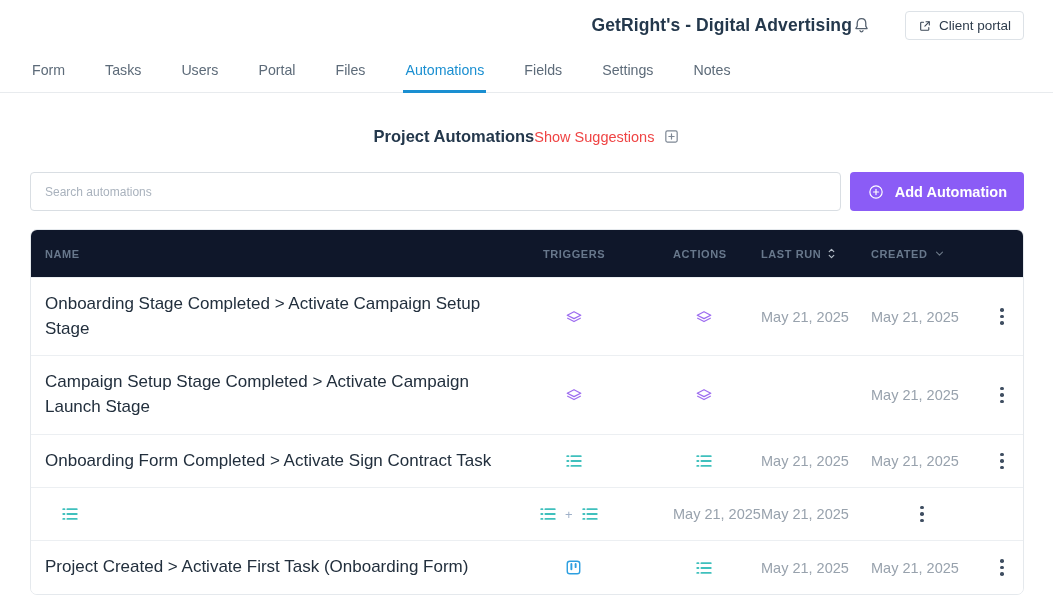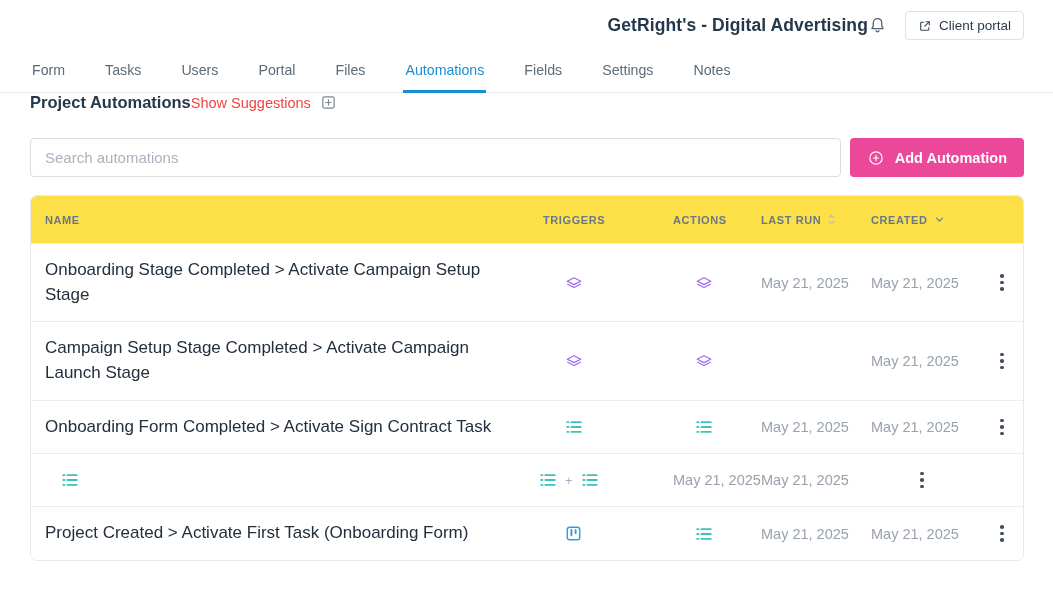--- a/index.html
+++ b/index.html
@@ -5,55 +5,55 @@
   * { margin:0; padding:0; box-sizing:border-box; }
   html,body { background:#fff; }
   body {
     width:1053px; height:603px; overflow:hidden;
     font-family:"Liberation Sans","DejaVu Sans",sans-serif;
     color:#22303e; position:relative;
   }
   
   .topbar { display:flex; justify-content:flex-end; align-items:center; padding:11px 29px 0 30px; }
   .app-title { font-size:17.5px; font-weight:700; color:#24384c; letter-spacing:.1px; }
-  .top-right { display:flex; align-items:center; gap:18px; }
+  .top-right { display:flex; align-items:center; gap:34px; }
   .bell-btn { background:none; border:none; cursor:pointer; display:flex; align-items:center; }
   .client-portal-btn {
     display:flex; align-items:center; gap:7px; background:#fff;
     border:1px solid #dde2e7; border-radius:4px; padding:6px 12px;
     font-size:13.5px; color:#2e3c4c; font-family:inherit; cursor:pointer;
   }
   
   .tabbar { display:flex; gap:36px; padding:0 30px; margin-top:13px; border-bottom:1px solid #e8ebee; }
   .tab {
     padding:9px 2px 12px; font-size:14.2px; color:#5d6b79; cursor:pointer;
     border-bottom:3px solid transparent; margin-bottom:-1px; white-space:nowrap;
   }
   .tab.active { color:#1a8fd1; border-bottom-color:#1a8fd1; }
   
   .content { padding:0 29px 0 30px; }
-  .page-head { display:flex; justify-content:flex-start; align-items:center; }
+  .page-head { display:flex; justify-content:center; align-items:center; margin-top:34px; }
   .page-title { font-size:16.5px; font-weight:700; color:#24384c; }
   .show-suggestions { display:flex; align-items:center; gap:9px; font-size:14.5px; color:#ef4444; cursor:pointer; background:none; border:none; font-family:inherit; }
   
   .search-row { display:flex; margin-top:26px; gap:9px; }
   .search-input {
     flex:1; height:39px; border:1px solid #d9dee3; border-radius:4px;
-    padding:11px 14px; font-size:15px; color:#22303e; font-family:inherit; outline:none;
+    padding:11px 14px; font-size:12px; color:#22303e; font-family:inherit; outline:none;
   }
   .search-input::placeholder { color:#a9b2bd; }
   .add-automation-btn {
-    display:flex; align-items:center; gap:10px; background:#ec4899; color:#fff;
+    display:flex; align-items:center; gap:10px; background:#8b5cf6; color:#fff;
     border:none; border-radius:4px; padding:0 17px; height:39px;
     font-size:14.5px; font-weight:700; font-family:inherit; cursor:pointer; white-space:nowrap;
   }
   
   .card { margin-top:18px; border:1px solid #e5e9ed; border-radius:7px; overflow:hidden; background:#fff; }
   .grid-row { display:grid; grid-template-columns:1fr 130px 88px 110px 118px 42px; align-items:center; }
-  .thead { background:#fde047; height:47px; }
+  .thead { background:#0f172a; height:47px; }
   .th {
     font-size:11px; font-weight:700; color:#68788c; letter-spacing:.6px;
     padding-left:8px; display:flex; align-items:center; gap:5px; cursor:default;
   }
   .th.sortable { cursor:pointer; }
   .th.name-col { padding-left:14px; }
   .row { border-top:1px solid #eceff2; min-height:53px; background:#fff; cursor:pointer; }
   .cell-name { padding:14px 24px 14px 14px; font-size:17px; color:#222f3d; line-height:1.45; }
   .cell-icons { display:flex; align-items:center; gap:7px; padding-left:30px; }
   .cell-icons.multi { padding-left:4px; }

